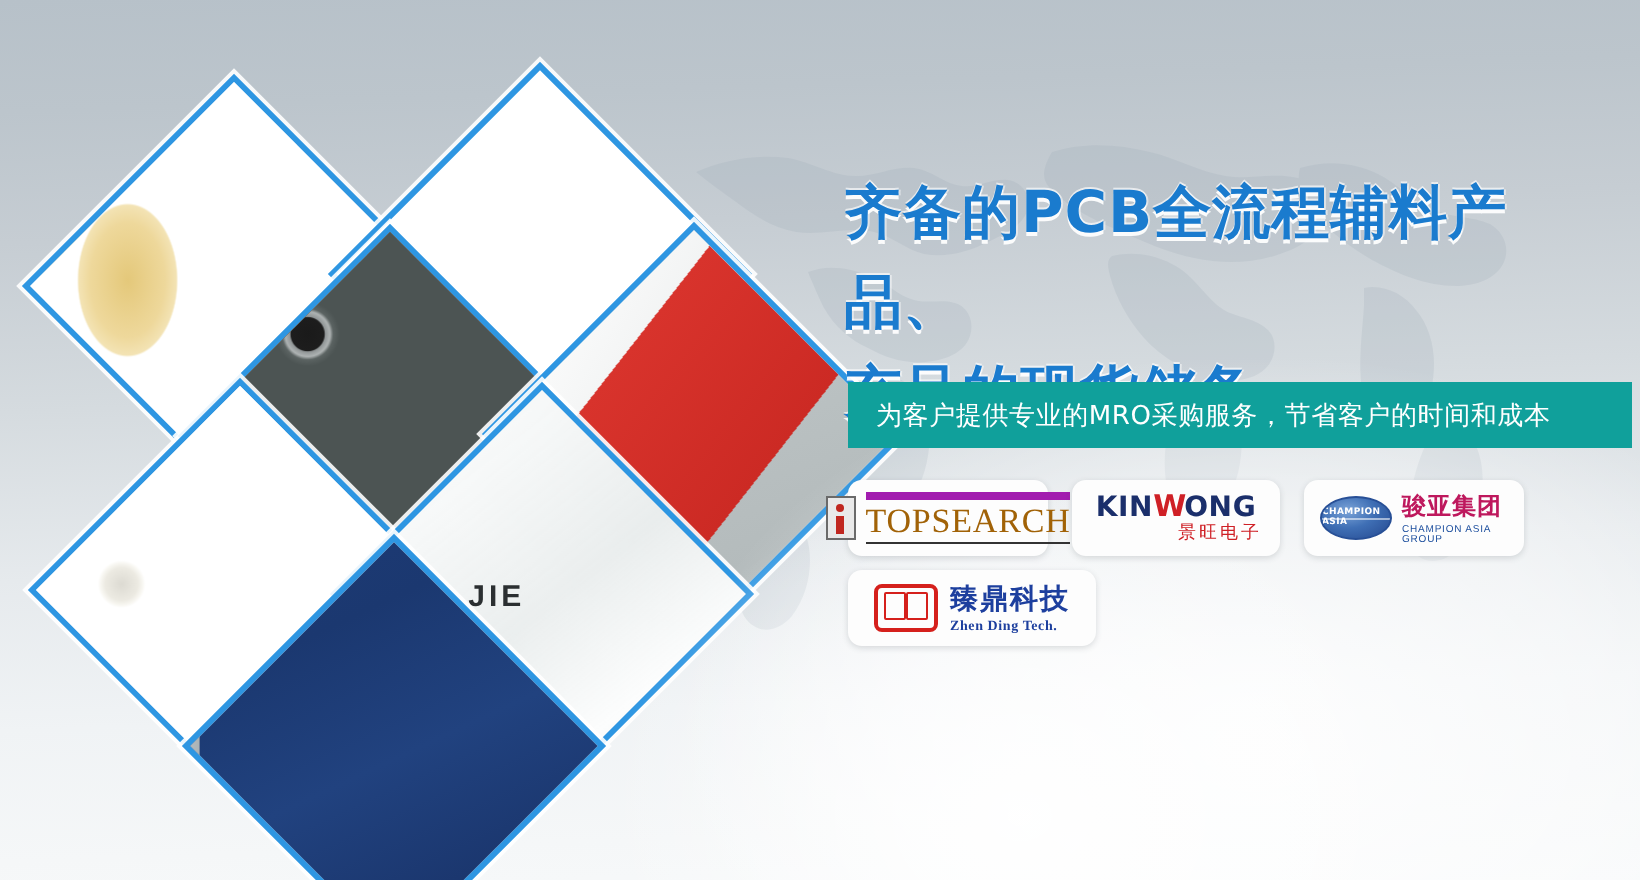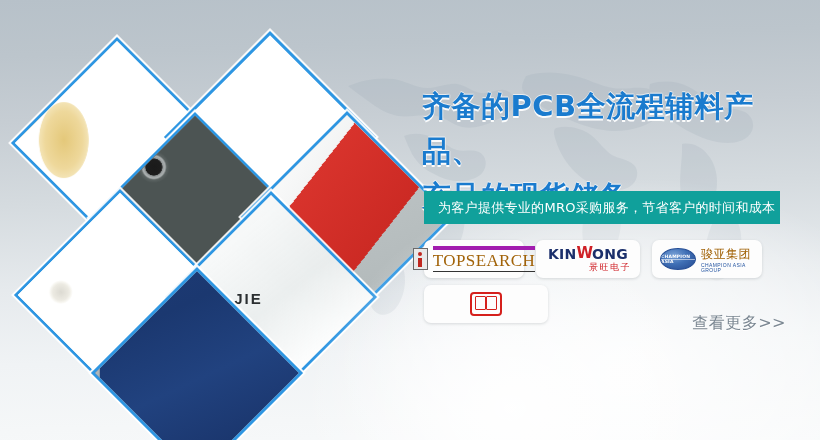--- a/index.html
+++ b/index.html
@@ -124,21 +124,21 @@
     font-weight:700;
     font-size:29px;
     line-height:45px;
     letter-spacing:.5px;
     text-shadow:0 2px 0 rgba(255,255,255,.92),0 -1px 0 rgba(255,255,255,.65),1px 0 0 rgba(255,255,255,.5);
     white-space:pre-line;
   }
 
   .subbar{
     position:absolute;left:8px;top:191px;
-    width:356px;height:33px;
+    width:392px;height:33px;
     background:#10a09b;
     display:flex;align-items:center;
   }
   .subbar span{
     color:#ffffff;font-size:13px;letter-spacing:.3px;
     padding-left:14px;
     font-family:"DejaVu Sans","Liberation Sans",sans-serif;
   }
 
   
@@ -197,21 +197,21 @@
     content:"";position:absolute;left:0;top:50%;width:100%;height:1px;
     background:rgba(255,255,255,.55);
   }
   .ca-globe span{
     font-size:4.5px;color:#fff;font-weight:700;letter-spacing:.2px;z-index:2;
     font-family:"DejaVu Sans",sans-serif;
   }
   .ca-text{line-height:1;}
   .ca-cn{
     font-family:"DejaVu Sans","Liberation Sans",sans-serif;
-    font-size:12px;font-weight:400;color:#a16207;letter-spacing:.5px;
+    font-size:12px;font-weight:700;color:#be185d;letter-spacing:.5px;
   }
   .ca-en{font-size:5px;color:#1d4f9e;letter-spacing:.4px;margin-top:2px;display:block;}
 
   .zd-mark{
     width:28px;height:20px;border:2px solid #d5201c;border-radius:4px;
     position:relative;flex:0 0 auto;
   }
   .zd-mark::before{
     content:"";position:absolute;left:3px;top:2px;width:9px;height:12px;
     border:1.5px solid #d5201c;border-radius:1px;
@@ -340,22 +340,25 @@
             <span class="ca-en">CHAMPION ASIA GROUP</span>
           </span>
         </div>
 
       </div>
 
       <div class="logorow">
 
         <div class="logo logo-zhending">
           <span class="zd-mark"></span>
+          <span class="zd-text">
+            <span class="zd-cn">臻鼎科技</span>
+            <span class="zd-en">Zhen Ding Tech.</span>
+          </span>
         </div>
 
       </div>
 
     </div>
 
-    <div class="more">查看更多&gt;&gt;</div>
 
   </div>
 </div>
 
 </body></html>

